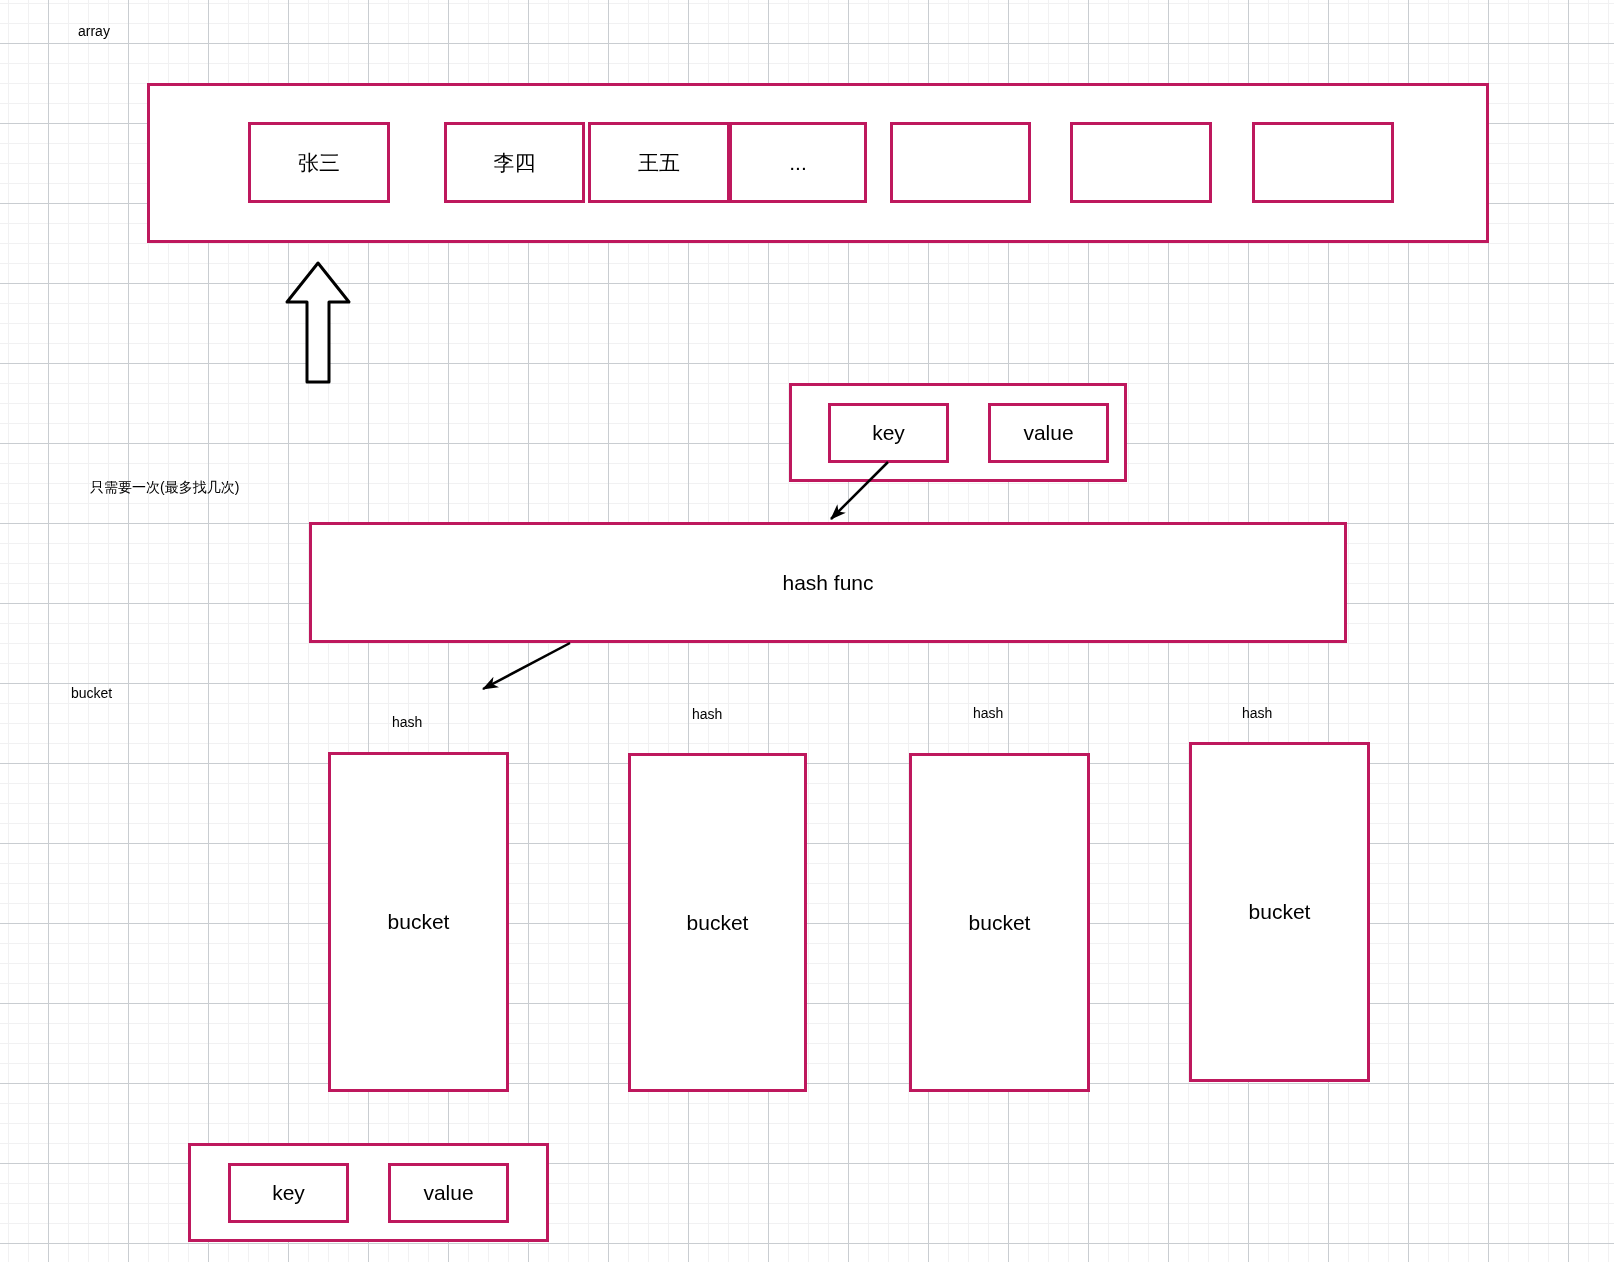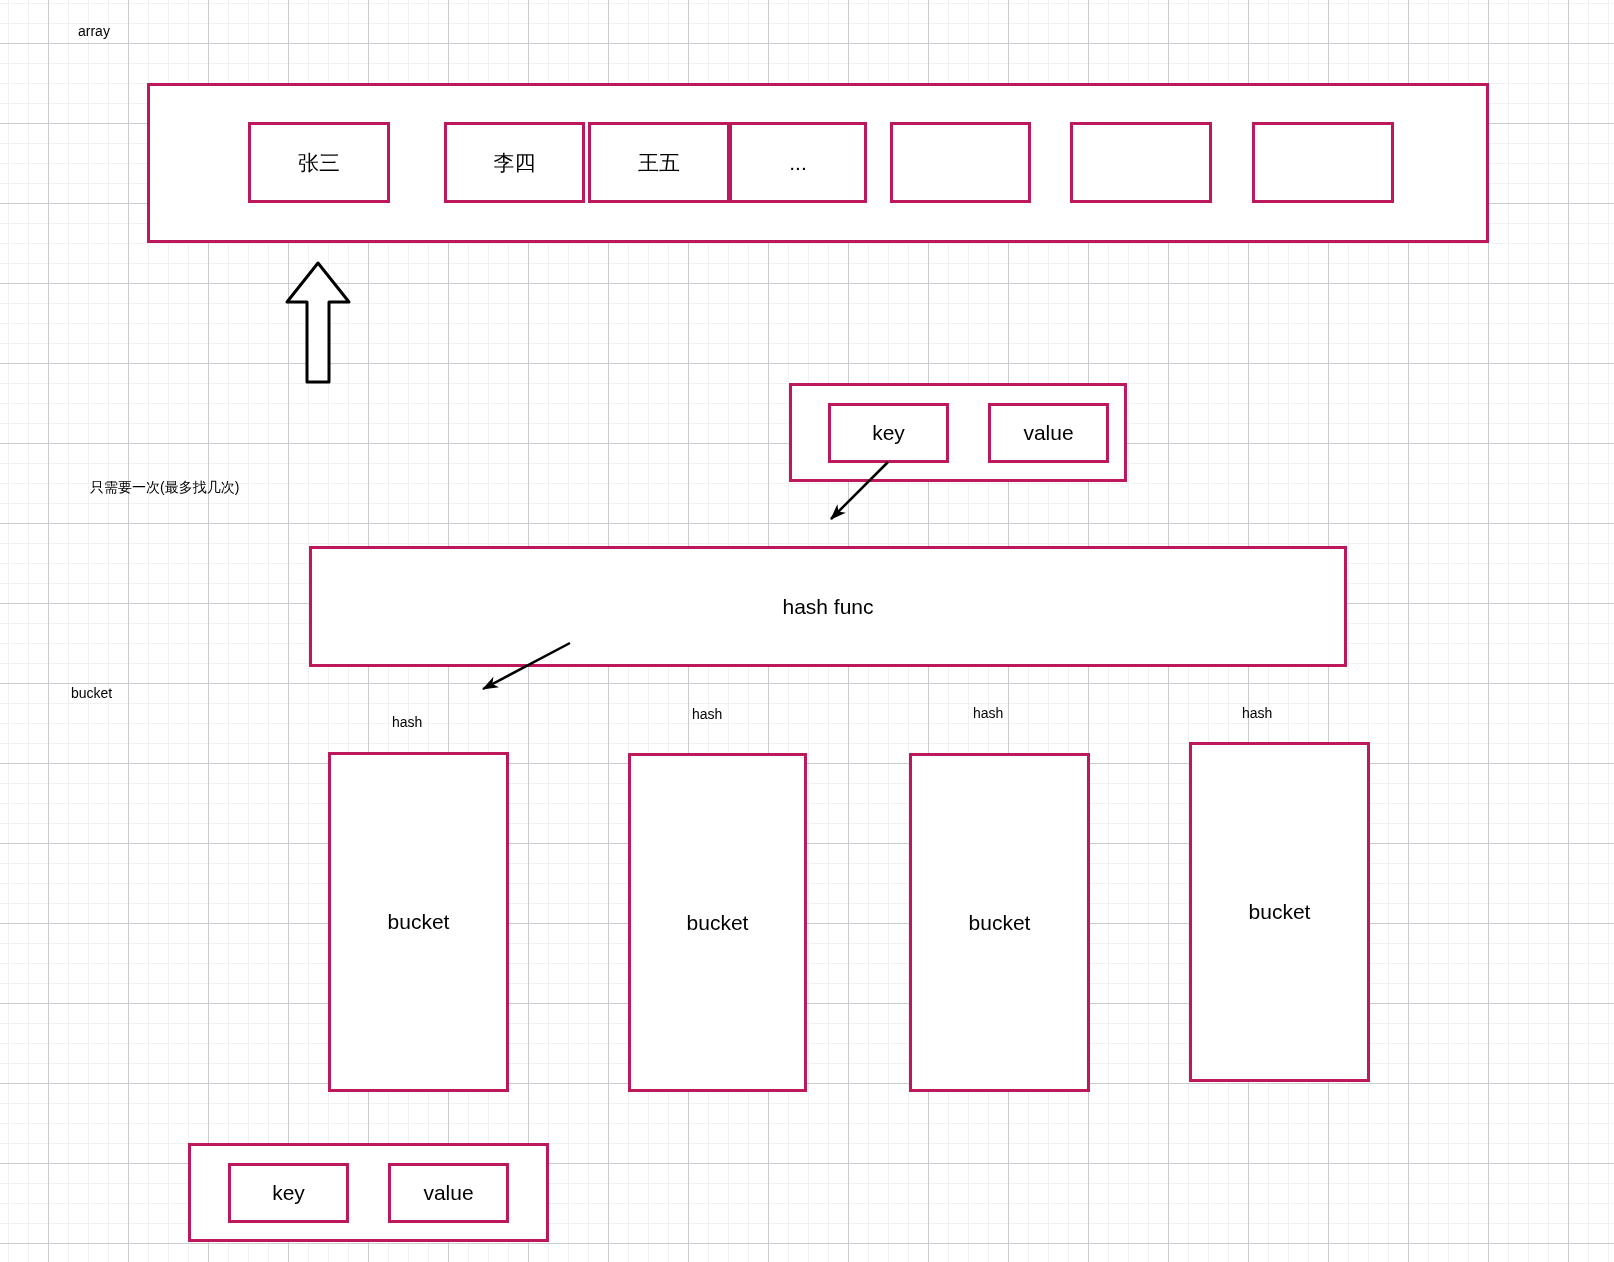--- a/index.html
+++ b/index.html
@@ -39,21 +39,21 @@
 <div class="box" style="left:890px;top:122px;width:141px;height:81px;"></div>
 <div class="box" style="left:1070px;top:122px;width:142px;height:81px;"></div>
 <div class="box" style="left:1252px;top:122px;width:142px;height:81px;"></div>
 
 <div class="lbl" style="left:90px;top:475px;">只需要一次(最多找几次)</div>
 
 <div class="box" style="left:789px;top:383px;width:338px;height:99px;"></div>
 <div class="box" style="left:828px;top:403px;width:121px;height:60px;">key</div>
 <div class="box" style="left:988px;top:403px;width:121px;height:60px;">value</div>
 
-<div class="box" style="left:309px;top:546px;width:1038px;height:121px;">hash func</div>
+<div class="box" style="left:309px;top:522px;width:1038px;height:121px;">hash func</div>
 
 <div class="lbl" style="left:71px;top:681px;">bucket</div>
 
 <div class="lbl" style="left:392px;top:710px;">hash</div>
 <div class="lbl" style="left:692px;top:702px;">hash</div>
 <div class="lbl" style="left:973px;top:701px;">hash</div>
 <div class="lbl" style="left:1242px;top:701px;">hash</div>
 
 <div class="box" style="left:328px;top:752px;width:181px;height:340px;">bucket</div>
 <div class="box" style="left:628px;top:753px;width:179px;height:339px;">bucket</div>

